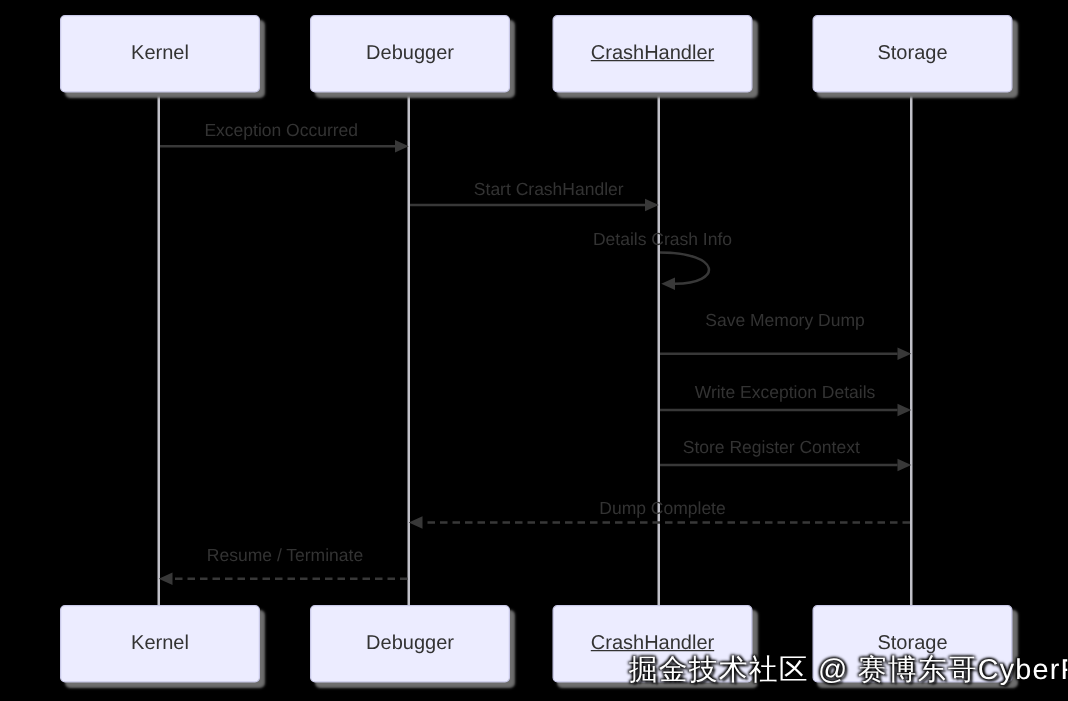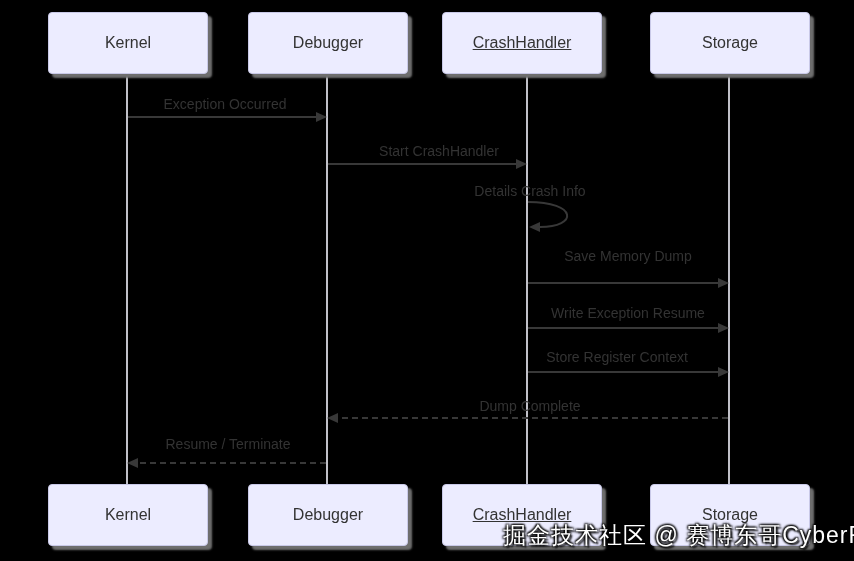--- a/index.html
+++ b/index.html
@@ -123,19 +123,19 @@
     <span>CrashHandler</span>
   </div>
   <div class="actor a-bot a-col3">
     <span>Storage</span>
   </div>
 
   <div class="msg m1">Exception Occurred</div>
   <div class="msg m2">Start CrashHandler</div>
   <div class="msg m3">Details Crash Info</div>
   <div class="msg m4">Save Memory Dump</div>
-  <div class="msg m5">Write Exception Resume</div>
+  <div class="msg m5">Write Exception Details</div>
   <div class="msg m6">Store Register Context</div>
   <div class="msg m7">Dump Complete</div>
   <div class="msg m8">Resume / Terminate</div>
 
   <div class="watermark">掘金技术社区 @ 赛博东哥CyberFD</div>
 </div>
 
 </body></html>

